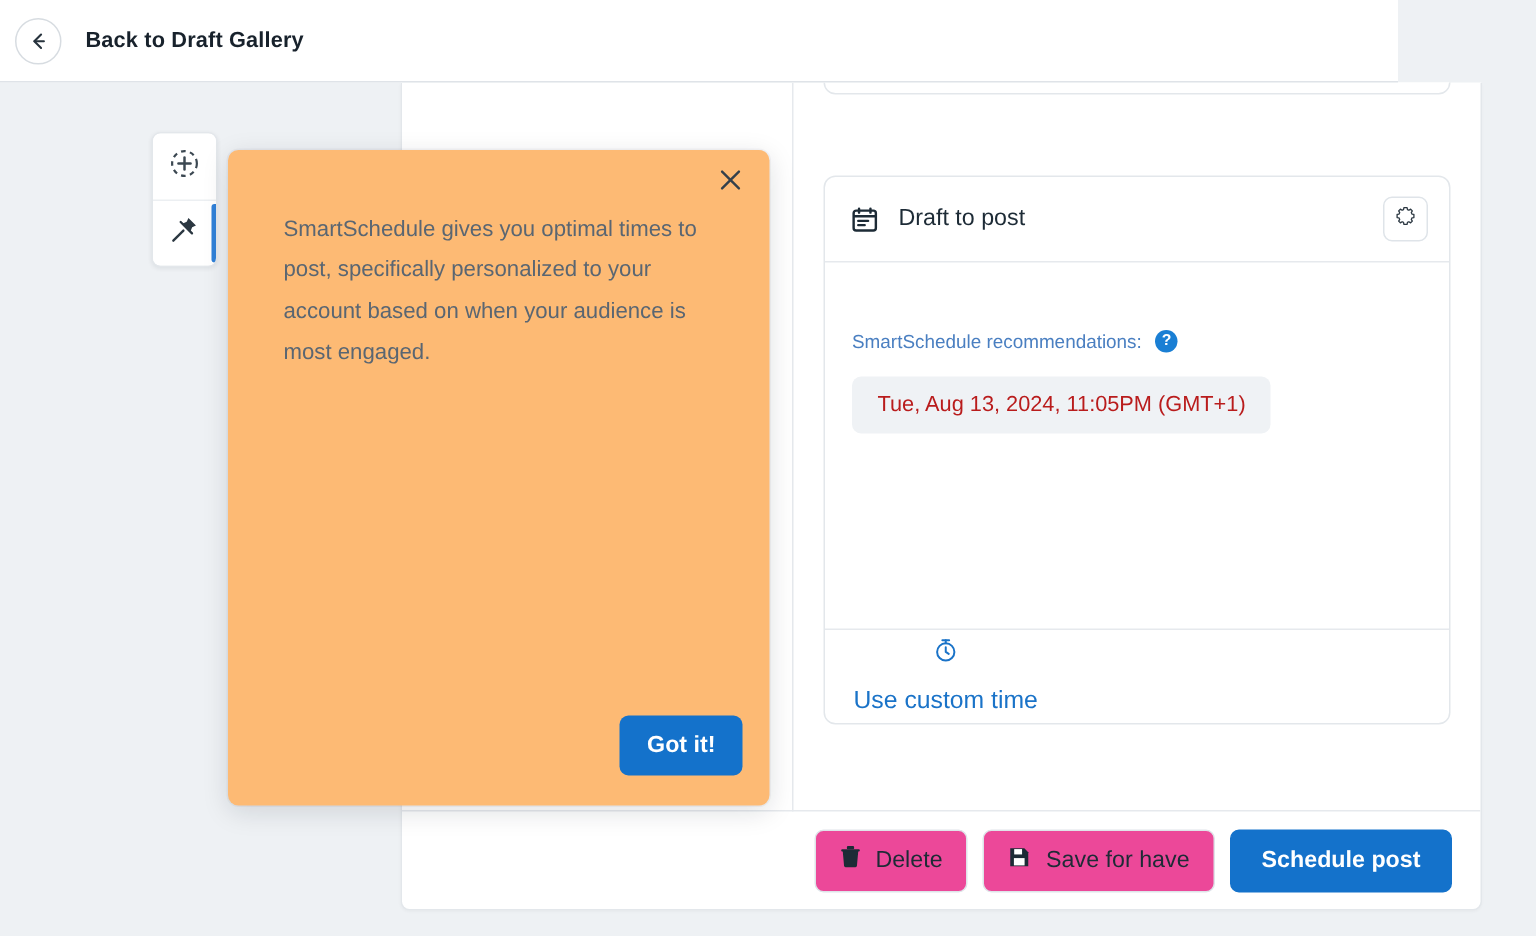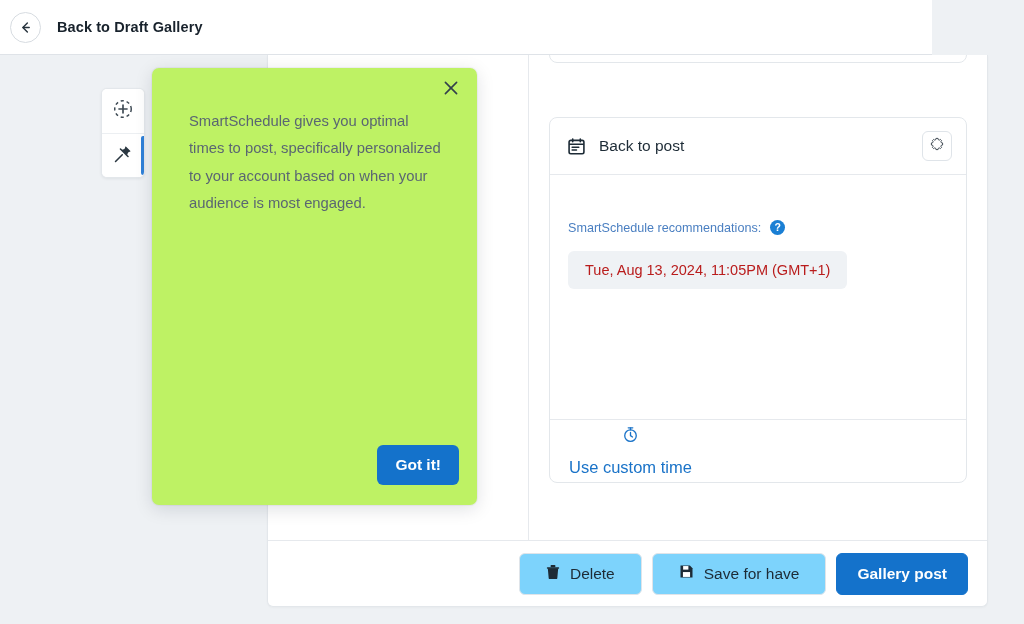--- a/index.html
+++ b/index.html
@@ -173,26 +173,26 @@
     height: 66px;
     border-top: 1px solid #e6e9ed;
     display: flex; align-items: center; justify-content: flex-end;
     gap: 10px;
     padding-right: 19px;
   }
   .btn {
     display: flex; align-items: center; justify-content: center;
     gap: 10px;
     height: 42px;
-    padding: 0 26px;
+    padding: 0 16px;
     border-radius: 6px;
     font-size: 15.5px;
     cursor: pointer;
     border: 1px solid #dfe4e9;
-    background: #7dd3fc;
+    background: #ec4899;
     color: #1d2b36;
     white-space: nowrap;
   }
   .btn-primary {
     background: #1472cb;
     border-color: #1472cb;
     color: #ffffff;
     font-weight: bold;
     padding: 0 20px;
   }
@@ -222,23 +222,23 @@
     position: absolute;
     right: 0; top: 2px; bottom: 2px;
     width: 3px;
     background: #2f80d8;
     border-radius: 2px 0 0 2px;
   }
 
   
   .popover {
     position: absolute;
-    left: 152px; top: 68px;
-    width: 325px; height: 437px;
-    background: #bef264;
+    left: 152px; top: 100px;
+    width: 361px; height: 437px;
+    background: #fdba74;
     border-radius: 7px;
     box-shadow: 0 4px 18px rgba(16,24,40,.13), 0 0 0 1px rgba(16,24,40,.04);
     z-index: 70;
   }
   .popover-arrow {
     position: absolute;
     left: 354px; top: 289px;
     width: 15px; height: 24px;
     z-index: 69;
   }
@@ -311,21 +311,21 @@
           <span class="wtp-head-icon">
             <svg width="19" height="19" viewBox="0 0 20 20" fill="none">
               <rect x="2.2" y="3.6" width="15.6" height="14" rx="1.8" stroke="#1d2b36" stroke-width="1.7"></rect>
               <path d="M2.2 7.6 H17.8" stroke="#1d2b36" stroke-width="1.7"></path>
               <path d="M6 2.2 V5" stroke="#1d2b36" stroke-width="1.7" stroke-linecap="round"></path>
               <path d="M14 2.2 V5" stroke="#1d2b36" stroke-width="1.7" stroke-linecap="round"></path>
               <path d="M5.4 10.8 H12.4" stroke="#1d2b36" stroke-width="1.6" stroke-linecap="round"></path>
               <path d="M5.4 13.8 H10" stroke="#1d2b36" stroke-width="1.6" stroke-linecap="round"></path>
             </svg>
           </span>
-          <div class="wtp-head-title">Back to post</div>
+          <div class="wtp-head-title">Draft to post</div>
           <div class="gear-btn">
             <span>
               <svg width="14" height="14" viewBox="0 0 16 16" fill="none">
                 <path d="M8 1.6 L9.2 1.6 L9.5 3.1 L10.6 3.6 L11.9 2.8 L13.2 4.1 L12.4 5.4 L12.9 6.5 L14.4 6.8 L14.4 8 L14.4 9.2 L12.9 9.5 L12.4 10.6 L13.2 11.9 L11.9 13.2 L10.6 12.4 L9.5 12.9 L9.2 14.4 L8 14.4 L6.8 14.4 L6.5 12.9 L5.4 12.4 L4.1 13.2 L2.8 11.9 L3.6 10.6 L3.1 9.5 L1.6 9.2 L1.6 8 L1.6 6.8 L3.1 6.5 L3.6 5.4 L2.8 4.1 L4.1 2.8 L5.4 3.6 L6.5 3.1 L6.8 1.6 Z" fill="#2b3views" stroke="#2b3741" stroke-width="1" stroke-linejoin="round"></path>
                 <circle cx="8" cy="8" r="2.1" fill="#ffffff"></circle>
               </svg>
             </span>
           </div>
         </div>
 
@@ -372,21 +372,21 @@
         <svg width="15" height="15" viewBox="0 0 16 16" fill="none">
           <path d="M1.6 1.6 H11.6 L14.4 4.4 V14.4 H1.6 Z" fill="#1d2b36"></path>
           <rect x="4.4" y="2.2" width="5.6" height="3.8" fill="#ffffff"></rect>
           <rect x="4.2" y="8.6" width="7.6" height="5.2" fill="#ffffff"></rect>
         </svg>
       </span>
       <span>Save for have</span>
     </div>
 
     <div class="btn btn-primary">
-      <span>Gallery post</span>
+      <span>Schedule post</span>
     </div>
   </div>
 </div>
 
 <div class="side-toolbar">
   <div class="side-tool">
     <span>
       <svg width="22" height="22" viewBox="0 0 24 24" fill="none">
         <circle cx="12" cy="12" r="9" stroke="#3c4852" stroke-width="1.6" stroke-dasharray="3.4 3.2"></circle>
         <path d="M12 7.6 V16.4" stroke="#3c4852" stroke-width="1.8" stroke-linecap="round"></path>

